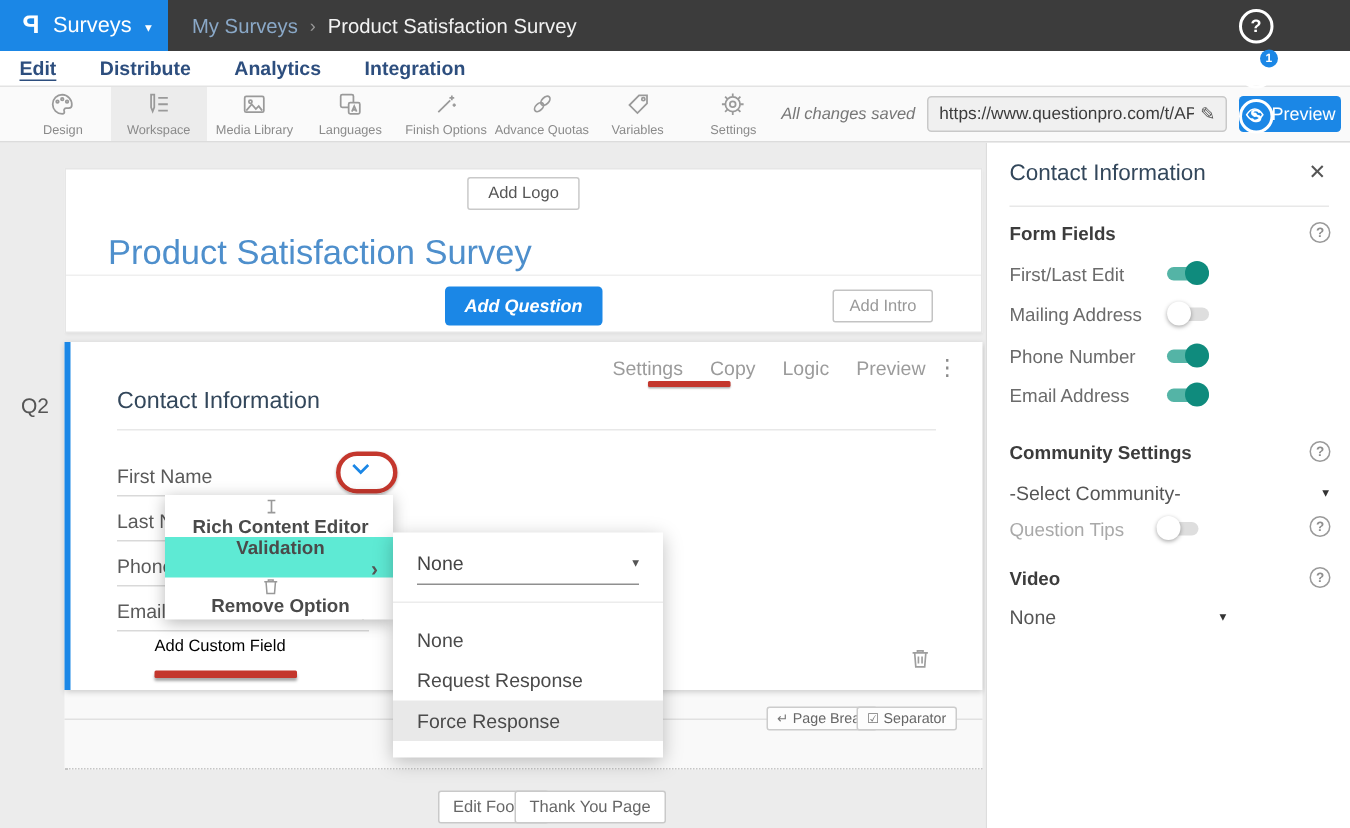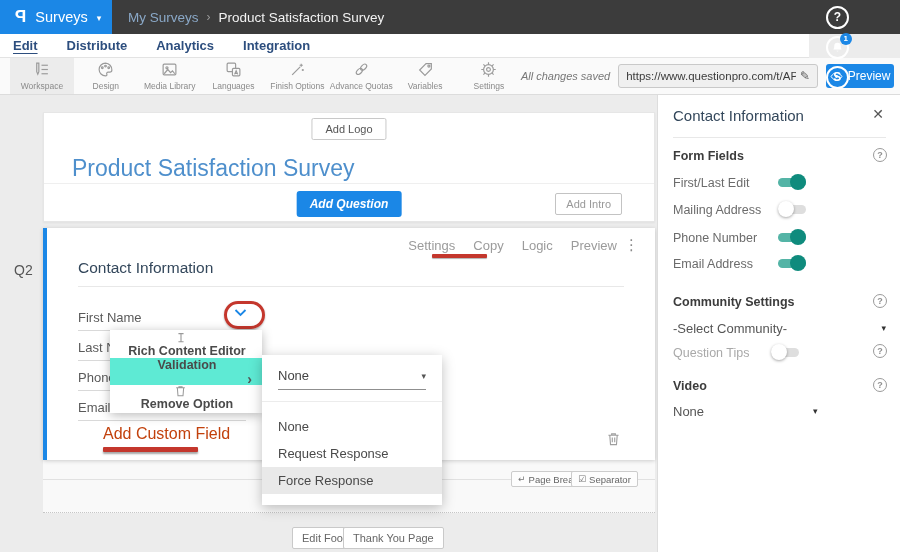--- a/index.html
+++ b/index.html
@@ -19,21 +19,21 @@
   .breadcrumb { display:flex; align-items:center; gap:8px; margin-left:16px; font-size:13.5px; }
   .bc-parent { color:#8aa8c7; cursor:pointer; }
   .bc-sep { color:#9a9a9a; font-size:12px; }
   .bc-current { color:#f2f2f2; }
   .header-right { margin-left:auto; display:flex; align-items:center; gap:7px; padding-right:10px;flex-direction:column; }
   .hcircle { width:23px; height:23px; border:2px solid #fff; border-radius:50%; display:flex; align-items:center; justify-content:center; color:#fff; font-size:12px; font-weight:bold; position:relative; cursor:pointer; flex:none; }
   .upgrade-btn { height:23px; border:none; border-radius:12px; background:#f9a11c; color:#fff; font-size:12px; font-weight:bold; padding:0 14px; display:flex; align-items:center; cursor:pointer; font-family:inherit; }
   .badge { position:absolute; top:-5px; right:-5px; width:12px; height:12px; border-radius:50%; background:#1b87e6; color:#fff; font-size:8px; font-weight:bold; display:flex; align-items:center; justify-content:center; }
 
   
-  .navbar { position:absolute; left:0; top:34px; width:809px; height:24px; background:#fff; border-bottom:1px solid #e3e3e3; display:flex; align-items:center; z-index:29; }
+  .navbar { position:absolute; left:0; top:34px; width:900px; height:24px; background:#fff; border-bottom:1px solid #e3e3e3; display:flex; align-items:center; z-index:29; }
   .tabs { display:flex; gap:29px; margin-left:13px; }
   .tab { font-size:13px; font-weight:bold; color:#2d4e7e; cursor:pointer; }
   .tab.active { text-decoration:underline; text-underline-offset:3px; }
   .nav-right { margin-left:auto; display:flex; align-items:center; gap:18px; padding-right:9px; font-size:13px; font-weight:bold; color:#2d4e7e; }
   .nav-right .caret { font-size:9px; margin-left:3px; }
 
   
   .toolbar { position:absolute; left:0; top:58px; width:900px; height:37px; background:#fafafa; border-bottom:1px solid #dcdcdc; display:flex; align-items:stretch; z-index:28; }
   .tool { width:64px; display:flex; flex-direction:column; align-items:center; justify-content:center; gap:3px; cursor:pointer; }
   .tool:first-child { margin-left:10px; }
@@ -58,21 +58,21 @@
 
   .q-card { position:absolute; left:43px; top:228px; width:612px; height:232px; background:#fff; border-left:4px solid #1b87e6; box-shadow:0 1px 4px rgba(0,0,0,.18); z-index:2; }
   .q-actions { position:absolute; right:38px; top:10px; display:flex; gap:18px; font-size:13px; color:#9b9b9b; }
   .q-actions span { cursor:pointer; }
   .q-kebab { position:absolute; right:16px; top:8px; font-size:15px; color:#8a8a8a; cursor:pointer; }
   .q-title { position:absolute; left:31px; top:31px; font-size:15.5px; color:#33475b; }
   .q-divider { position:absolute; left:31px; right:31px; top:58px; border-top:1px solid #e8e8e8; }
   .frow { position:absolute; left:31px; width:168px; height:21px; border-bottom:1px solid #d9d9d9; font-size:13px; color:#5a5a5a; cursor:text; }
   .frow .row-caret { position:absolute; right:2px; top:6px; font-size:8px; color:#777; cursor:pointer; }
   .first-chevron { position:absolute; left:186px; top:80px; cursor:pointer; z-index:21; }
-  .add-custom { position:absolute; left:56px; top:197px; font-size:16px; color:#c2410c; cursor:pointer; }
+  .add-custom { position:absolute; left:56px; top:197px; font-size:11px; color:#000000; cursor:pointer; }
   .q-trash { position:absolute; left:560px; top:204px; cursor:pointer; }
   .q-trash svg { stroke:#9e9e9e; fill:none; stroke-width:1.2; }
 
   
   .anno { z-index:22; }
   .red-underline-settings { position:absolute; left:385px; top:26px; width:55px; height:4px; background:#c4372d; border-radius:1px; box-shadow:0 1px 1px rgba(0,0,0,.3); }
   .red-underline-acf { position:absolute; left:56px; top:219px; width:95px; height:5px; background:#c4372d; border-radius:1px; box-shadow:0 2px 2px rgba(0,0,0,.35); }
   .red-oval { position:absolute; left:177px; top:73px; width:41px; height:28px; border:3px solid #c4372d; border-radius:14px; box-shadow:0 1px 2px rgba(0,0,0,.3); }
 
   
@@ -163,37 +163,37 @@
 <div class="navbar">
   <div class="tabs">
     <span class="tab active">Edit</span>
     <span class="tab">Distribute</span>
     <span class="tab">Analytics</span>
     <span class="tab">Integration</span>
   </div>
 </div>
 
 <div class="toolbar">
+  <div class="tool">
+    <svg width="17" height="17" viewBox="0 0 16 16">
+        <path d="M8 2a6 6 0 1 0 0 12c1.2 0 1.6-.8 1.2-1.7-.4-.9.2-1.8 1.3-1.8H12a2 2 0 0 0 2-2A6.3 6.3 0 0 0 8 2z"></path>
+        <circle cx="5" cy="6.4" r=".8"></circle>
+        <circle cx="8" cy="4.8" r=".8"></circle>
+        <circle cx="11" cy="6.4" r=".8"></circle>
+      </svg>
+    <span class="tlabel">Design</span>
+  </div>
   <div class="tool active">
     <svg width="17" height="17" viewBox="0 0 16 16">
         <path d="M3.5 2h2v8l-1 2.5L3.5 10z"></path>
         <line x1="8" y1="4" x2="14" y2="4"></line>
         <line x1="8" y1="8" x2="14" y2="8"></line>
         <line x1="8" y1="12" x2="14" y2="12"></line>
       </svg>
     <span class="tlabel">Workspace</span>
-  </div>
-  <div class="tool">
-    <svg width="17" height="17" viewBox="0 0 16 16">
-        <path d="M8 2a6 6 0 1 0 0 12c1.2 0 1.6-.8 1.2-1.7-.4-.9.2-1.8 1.3-1.8H12a2 2 0 0 0 2-2A6.3 6.3 0 0 0 8 2z"></path>
-        <circle cx="5" cy="6.4" r=".8"></circle>
-        <circle cx="8" cy="4.8" r=".8"></circle>
-        <circle cx="11" cy="6.4" r=".8"></circle>
-      </svg>
-    <span class="tlabel">Design</span>
   </div>
   <div class="tool">
     <svg width="17" height="17" viewBox="0 0 16 16">
         <rect x="2" y="3" width="12" height="10" rx="1"></rect>
         <circle cx="5.6" cy="6.4" r="1"></circle>
         <path d="M3 12l3.4-4 2.6 3 1.8-1.8L13 12"></path>
       </svg>
     <span class="tlabel">Media Library</span>
   </div>
   <div class="tool">

